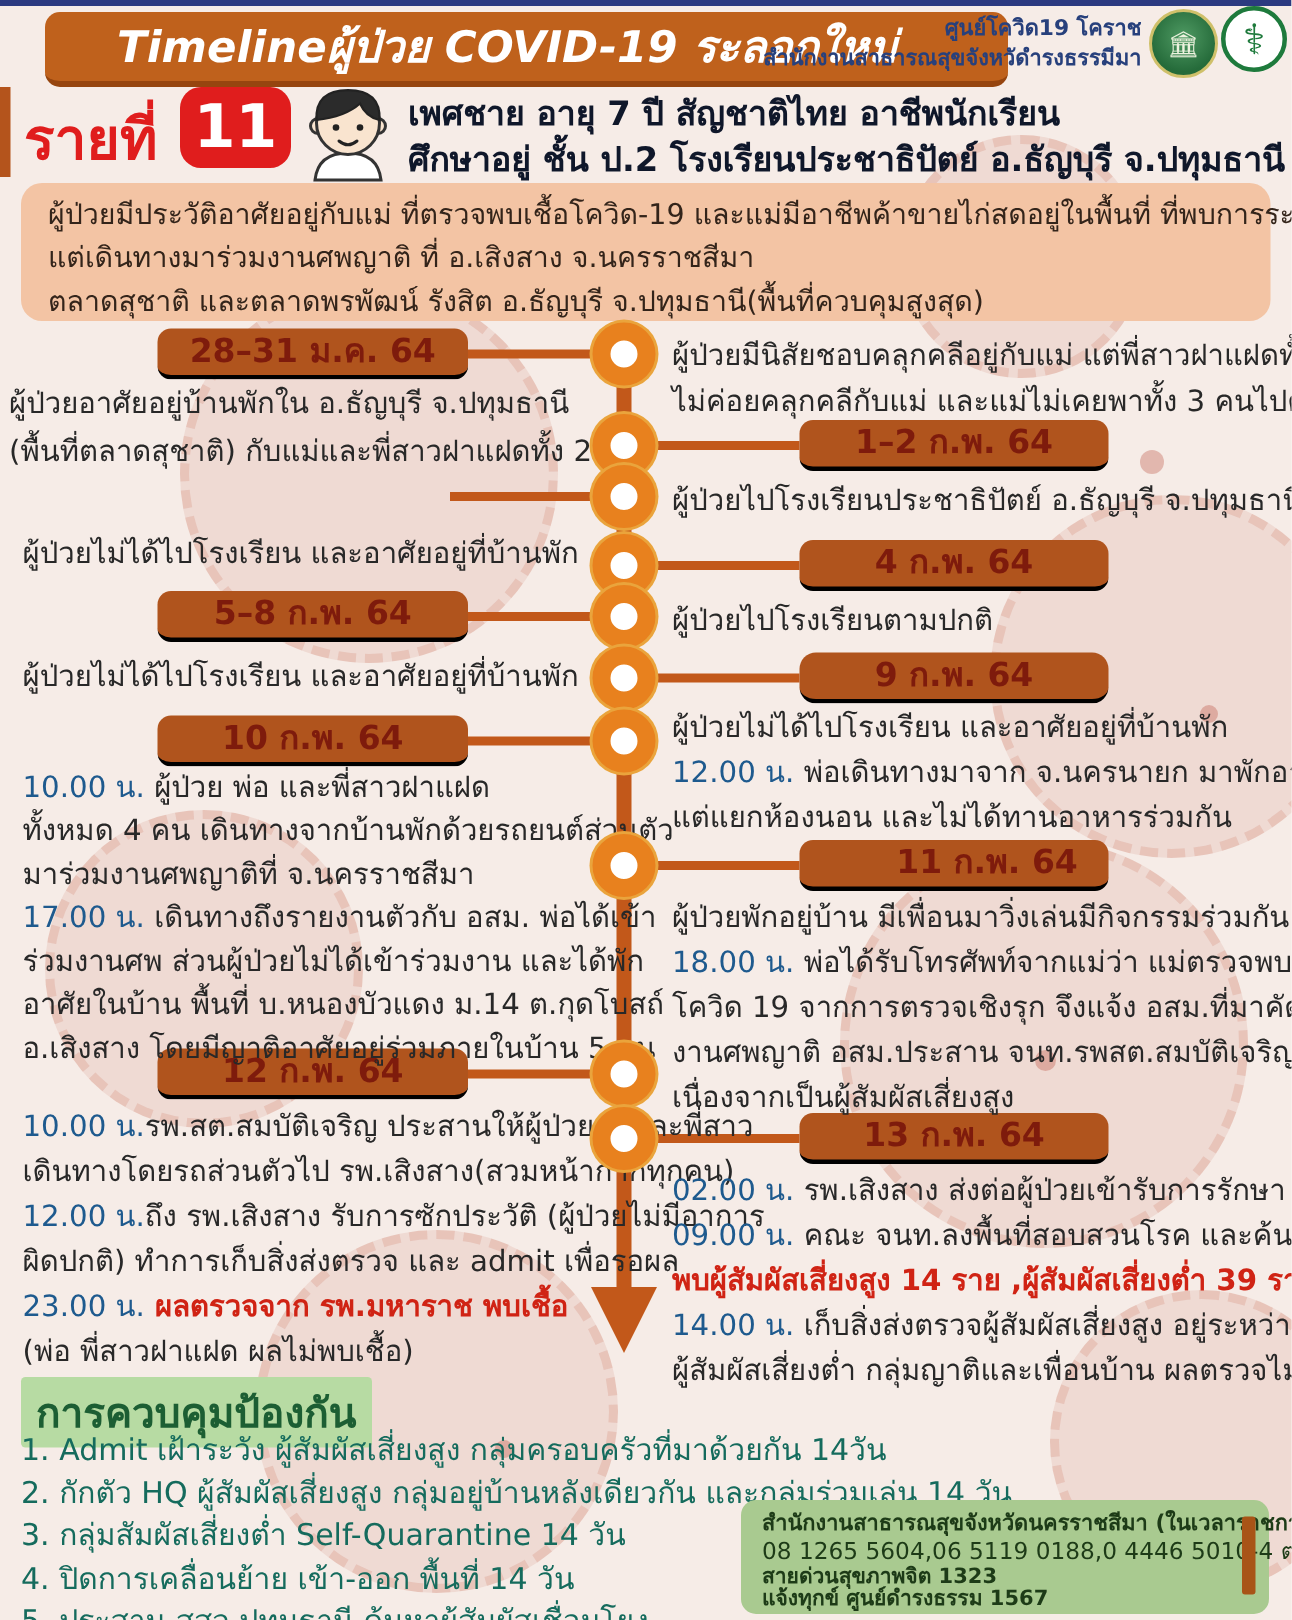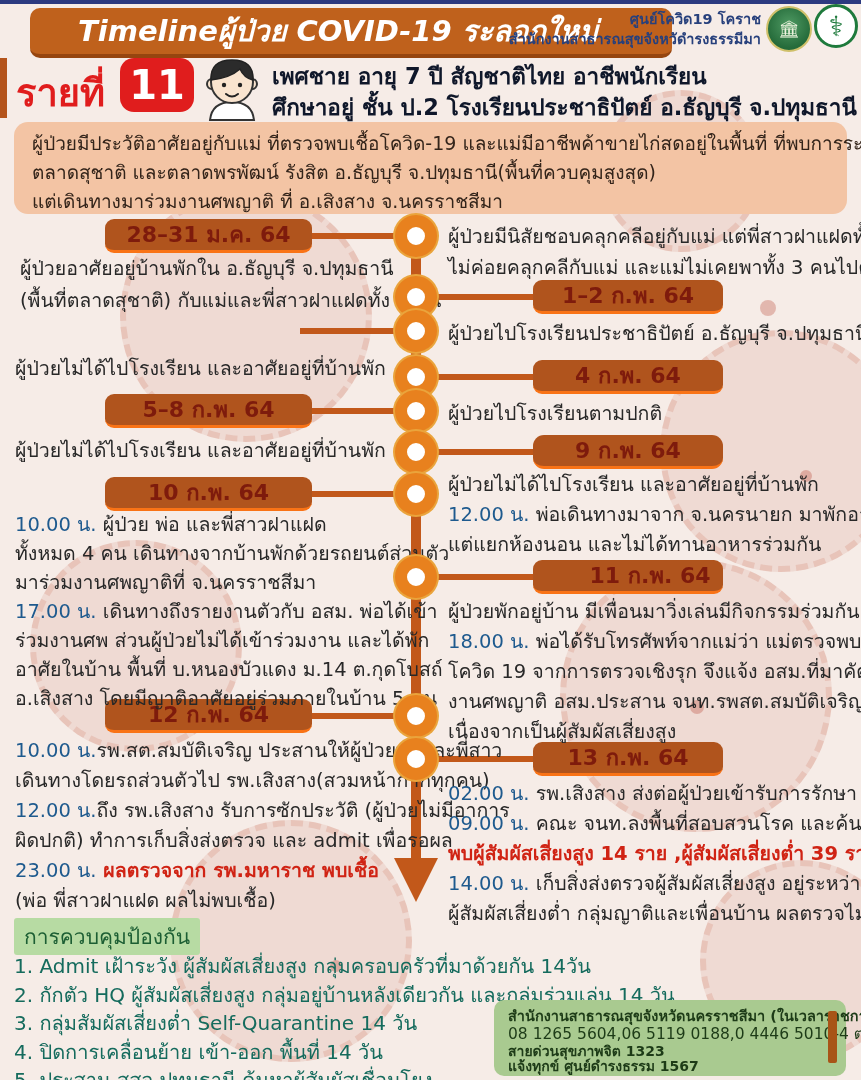--- a/index.html
+++ b/index.html
@@ -32,31 +32,31 @@
   .intro-box{position:absolute;left:14px;top:122px;width:833px;height:92px;background:#f3c4a4;border-radius:14px;
        box-sizing:border-box;padding:7px 18px;z-index:3;color:#33241a;font-size:19px;}
   .intro-box .tl-line{line-height:29px;white-space:nowrap;}
   
   .spine{position:absolute;left:411px;top:230px;width:10px;height:632px;background:#c2581a;border-radius:4px;z-index:1;}
   .spine-arrow{position:absolute;left:394px;top:858px;width:0;height:0;z-index:1;
        border-left:22px solid transparent;border-right:22px solid transparent;border-top:44px solid #c2581a;}
   .connector{position:absolute;height:6px;background:#c2581a;z-index:1;}
   .node{position:absolute;width:42px;height:42px;border-radius:50%;background:#ffffff;border:12px solid #e8811e;
        box-sizing:border-box;box-shadow:0 0 0 2px #eaa43c;z-index:3;}
-  .badge{position:absolute;height:34px;background:#b0541d;border-radius:9px;border-bottom:3px solid #f97316;
+  .badge{position:absolute;height:34px;background:#b0541d;border-radius:9px;border-bottom:3px solid #000000;
        box-sizing:border-box;color:#7e1b0c;font-weight:bold;font-size:22px;text-align:center;line-height:31px;z-index:2;white-space:nowrap;}
   .badge.left{left:105px;width:207px;}
-  .badge.right{left:533px;width:190px;}
+  .badge.right{left:533px;width:206px;}
   .tl-text{position:absolute;font-size:19.5px;color:#282828;z-index:2;}
   .tl-text .tl-line{white-space:nowrap;}
   .seg-time{color:#1e5a8e;}
   .seg-red{color:#d02314;font-weight:bold;}
   
-  .control-heading{position:absolute;left:14px;top:918px;background:#b7dba3;color:#1c5e33;font-size:21px;
-       font-weight:normal;padding:2px 10px;border-radius:3px;z-index:2;}
+  .control-heading{position:absolute;left:14px;top:918px;background:#b7dba3;color:#1c5e33;font-size:27px;
+       font-weight:bold;padding:2px 10px;border-radius:3px;z-index:2;}
   .control-list{position:absolute;left:14px;top:952px;font-size:20px;color:#156b5d;z-index:2;}
   .control-list .tl-line{line-height:28.5px;white-space:nowrap;}
   
   .contact-box{position:absolute;left:494px;top:1000px;width:352px;height:76px;background:#a9ca90;border-radius:10px;
        box-sizing:border-box;padding:7px 30px 7px 14px;color:#1d3b17;z-index:2;}
   .contact-box .c1{font-weight:bold;font-size:14.5px;line-height:18px;white-space:nowrap;}
   .contact-box .c2{font-size:15.5px;line-height:19px;white-space:nowrap;}
   .contact-box .c3,.contact-box .c4{font-weight:bold;font-size:14px;line-height:15px;white-space:nowrap;}
   .contact-bar{position:absolute;right:9px;top:11px;width:9px;height:52px;background:#a85417;border-radius:2px;}
 </style>
@@ -106,22 +106,22 @@
       <path d="M26 40 Q32 45 38 40" fill="none" stroke="#222" stroke-width="2" stroke-linecap="round"></path>
     </svg>
   </div>
   <div class="patient-info">
     <div>เพศชาย อายุ 7 ปี สัญชาติไทย อาชีพนักเรียน</div>
     <div>ศึกษาอยู่ ชั้น ป.2 โรงเรียนประชาธิปัตย์ อ.ธัญบุรี จ.ปทุมธานี</div>
   </div>
 
   <div class="intro-box">
       <div class="tl-line"><span>ผู้ป่วยมีประวัติอาศัยอยู่กับแม่ ที่ตรวจพบเชื้อโควิด-19 และแม่มีอาชีพค้าขายไก่สดอยู่ในพื้นที่ ที่พบการระบาดของโรค</span></div>
+      <div class="tl-line"><span>แต่เดินทางมาร่วมงานศพญาติ ที่ อ.เสิงสาง จ.นครราชสีมา</span></div>
       <div class="tl-line"><span>ตลาดสุชาติ และตลาดพรพัฒน์ รังสิต อ.ธัญบุรี จ.ปทุมธานี(พื้นที่ควบคุมสูงสุด)</span></div>
-      <div class="tl-line"><span>แต่เดินทางมาร่วมงานศพญาติ ที่ อ.เสิงสาง จ.นครราชสีมา</span></div>
     </div>
 
   <div class="spine"></div>
   <div class="spine-arrow"></div>
 
   <div class="connector" style="left:300px;top:233px;width:116px;"></div>
   <div class="connector" style="left:416px;top:294px;width:117px;"></div>
   <div class="connector" style="left:300px;top:328px;width:116px;"></div>
   <div class="connector" style="left:416px;top:374px;width:117px;"></div>
   <div class="connector" style="left:300px;top:408px;width:116px;"></div>
@@ -145,21 +145,21 @@
   <div class="badge left" style="top:219px;">28–31 ม.ค. 64</div>
   <div class="badge right" style="top:280px;">1–2 ก.พ. 64</div>
   <div class="badge right" style="top:360px;">4 ก.พ. 64</div>
   <div class="badge left" style="top:394px;">5–8 ก.พ. 64</div>
   <div class="badge right" style="top:435px;border-radius:11px;">9 ก.พ. 64</div>
   <div class="badge left" style="top:477px;">10 ก.พ. 64</div>
   <div class="badge right" style="top:560px;padding-left:44px;">11 ก.พ. 64</div>
   <div class="badge left" style="top:699px;">12 ก.พ. 64</div>
   <div class="badge right" style="top:742px;">13 ก.พ. 64</div>
 
-  <div class="tl-text" style="left:20px;top:253px;line-height:32px;">
+  <div class="tl-text" style="left:6px;top:253px;line-height:32px;">
       <div class="tl-line"><span>ผู้ป่วยอาศัยอยู่บ้านพักใน อ.ธัญบุรี จ.ปทุมธานี</span></div>
       <div class="tl-line"><span>(พื้นที่ตลาดสุชาติ) กับแม่และพี่สาวฝาแฝดทั้ง 2 คน</span></div>
     </div>
   <div class="tl-text" style="left:448px;top:221px;line-height:31px;">
       <div class="tl-line"><span>ผู้ป่วยมีนิสัยชอบคลุกคลีอยู่กับแม่ แต่พี่สาวฝาแฝดทั้ง 2 คน</span></div>
       <div class="tl-line"><span>ไม่ค่อยคลุกคลีกับแม่ และแม่ไม่เคยพาทั้ง 3 คนไปตลาด</span></div>
     </div>
   <div class="tl-text" style="left:448px;top:319px;line-height:30px;">
       <div class="tl-line"><span>ผู้ป่วยไปโรงเรียนประชาธิปัตย์ อ.ธัญบุรี จ.ปทุมธานี</span></div>
     </div>

